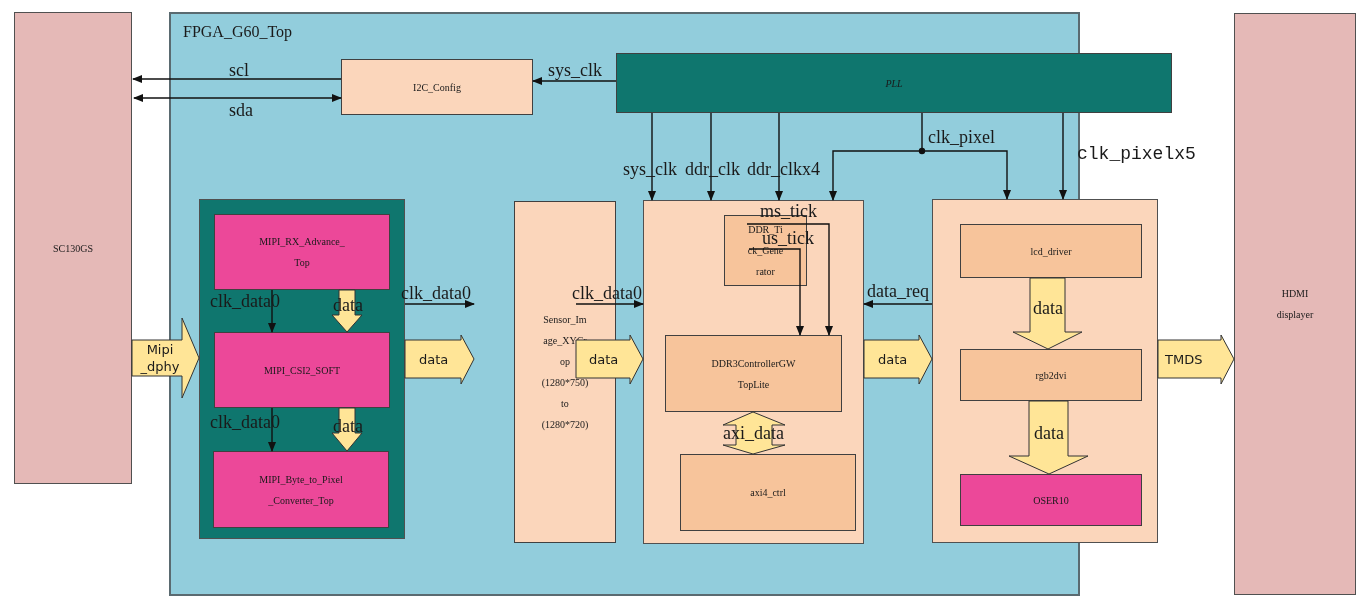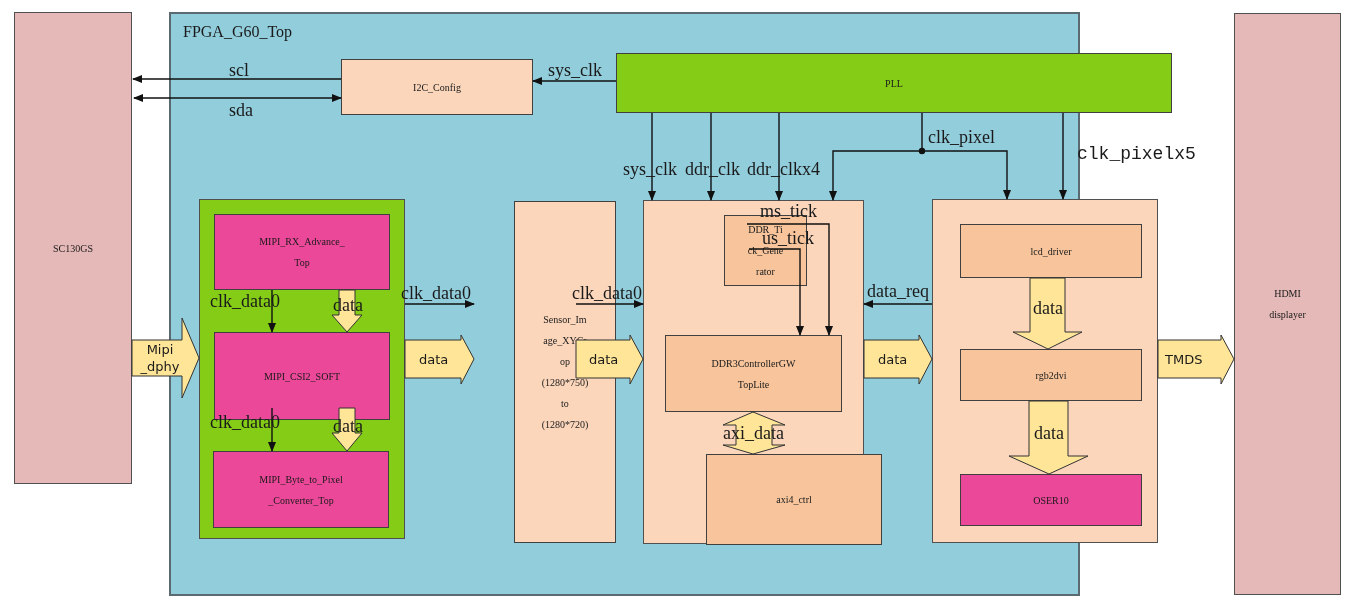--- a/index.html
+++ b/index.html
@@ -5,53 +5,53 @@
   html, body { margin: 0; padding: 0; background: #ffffff; }
   body { width: 1365px; height: 603px; position: relative; overflow: hidden;
          font-family: "Liberation Serif", serif; color: #1a1a1a; }
   .abs { position: absolute; box-sizing: border-box; }
   .box { border: 1.5px solid #404040; display: flex; align-items: center; justify-content: center;
          text-align: center; font-size: 10px; line-height: 21px; white-space: pre-line; }
   .ext { background: #e5b9b7; border-color: #505050; }
   .fpga { background: #92cddc; border: 2px solid #5a6a70; }
   .peach { background: #fbd6bb; }
   .orange { background: #f7c49b; }
-  .lgreen { background: #84cc16; }
+  .lgreen { background: #0f766e; font-style: italic; }
   .green { background: #ec4899; }
   .lbl { position: absolute; font-size: 18px; white-space: nowrap; line-height: 16px; }
   .lbl-sans { font-family: "DejaVu Sans", sans-serif; font-size: 13px; }
   svg.wires { position: absolute; left: 0; top: 0; }
 </style>
 </head>
 <body>
 
 <div class="abs box ext" style="left:14px;top:12px;width:118px;height:472px;">
   <span>SC130GS</span>
 </div>
-<div class="abs box ext" style="left:1234px;top:13px;width:107px;height:582px;">
+<div class="abs box ext" style="left:1234px;top:13px;width:122px;height:582px;">
   <span>HDMI
 displayer</span>
 </div>
 
 <div class="abs fpga" style="left:169px;top:12px;width:911px;height:584px;"></div>
 <div class="lbl" style="left:183px;top:24px;font-size:16px;">FPGA_G60_Top</div>
 
 <div class="abs box peach" style="left:341px;top:59px;width:192px;height:56px;">
   <span>I2C_Config</span>
 </div>
 <div class="abs box lgreen" style="left:616px;top:53px;width:556px;height:60px;">
   <span>PLL</span>
 </div>
 
 <div class="abs lgreen" style="left:199px;top:199px;width:206px;height:340px;border:1.5px solid #505050;"></div>
 <div class="abs box green" style="left:214px;top:214px;width:176px;height:76px;">
   <span>MIPI_RX_Advance_
 Top</span>
 </div>
-<div class="abs box green" style="left:214px;top:332px;width:176px;height:88px;">
+<div class="abs box green" style="left:214px;top:332px;width:176px;height:76px;">
   <span>MIPI_CSI2_SOFT</span>
 </div>
 <div class="abs box green" style="left:213px;top:451px;width:176px;height:77px;">
   <span>MIPI_Byte_to_Pixel
 _Converter_Top</span>
 </div>
 
 <div class="abs box peach" style="left:474px;top:201px;width:102px;height:342px;margin-left:40px;">
   <span>Sensor_Im
 age_XYCr
@@ -64,21 +64,21 @@
 <div class="abs peach" style="left:643px;top:200px;width:221px;height:344px;border:1.5px solid #505050;"></div>
 <div class="abs box orange" style="left:688px;top:215px;width:83px;height:71px;margin-left:36px;">
   <span>DDR_Ti
 ck_Gene
 rator</span>
 </div>
 <div class="abs box orange" style="left:665px;top:335px;width:177px;height:77px;">
   <span>DDR3ControllerGW
 TopLite</span>
 </div>
-<div class="abs box orange" style="left:706px;top:454px;width:176px;height:91px;">
+<div class="abs box orange" style="left:680px;top:454px;width:176px;height:77px;">
   <span>axi4_ctrl</span>
 </div>
 
 <div class="abs peach" style="left:932px;top:199px;width:226px;height:344px;border:1.5px solid #505050;"></div>
 <div class="abs box orange" style="left:960px;top:224px;width:182px;height:54px;">
   <span>lcd_driver</span>
 </div>
 <div class="abs box orange" style="left:960px;top:349px;width:182px;height:52px;">
   <span>rgb2dvi</span>
 </div>

